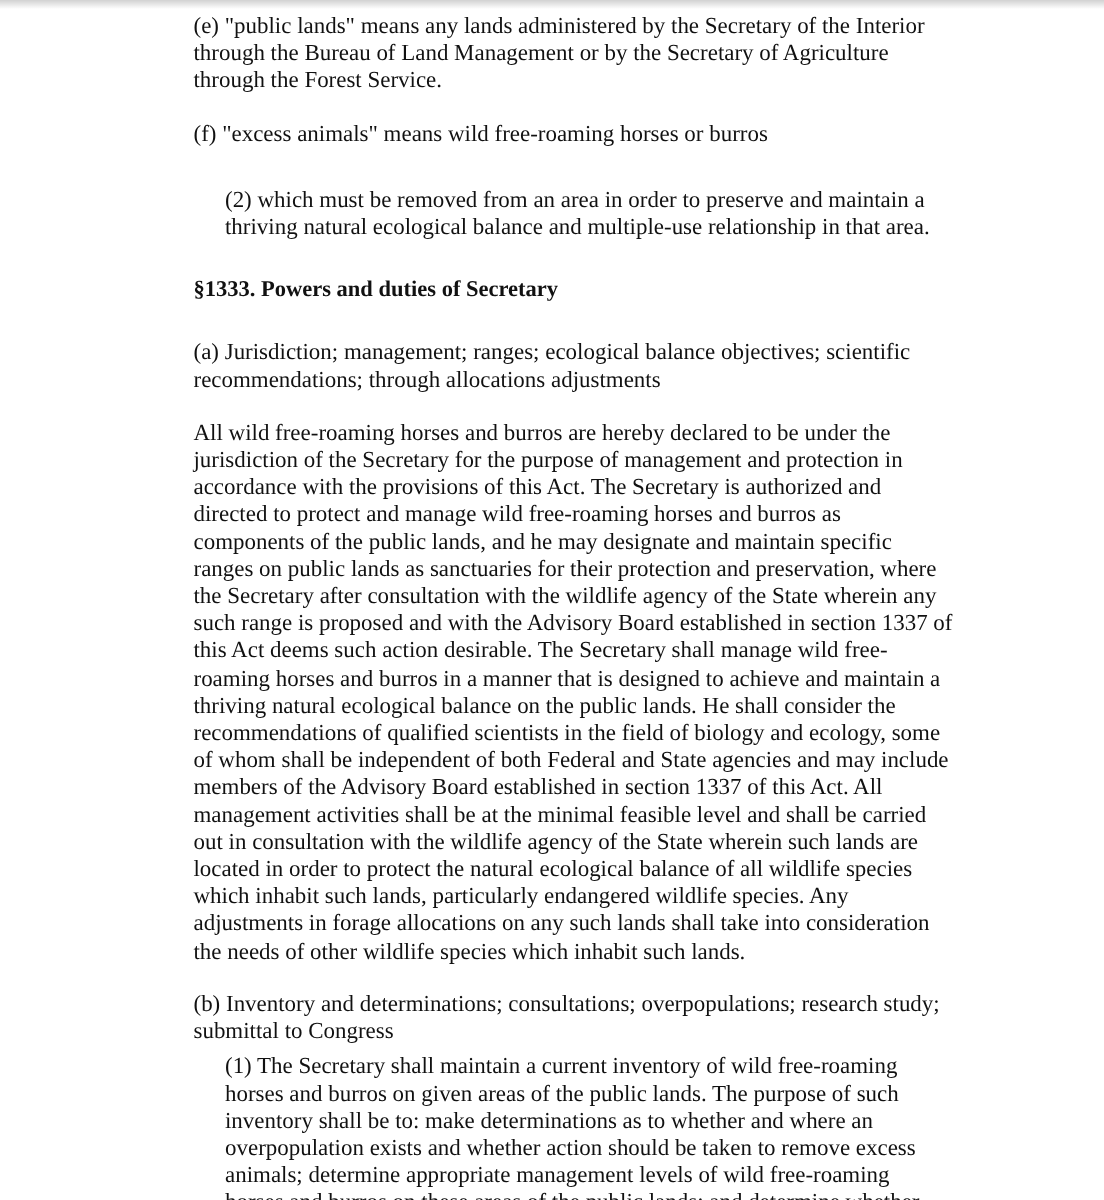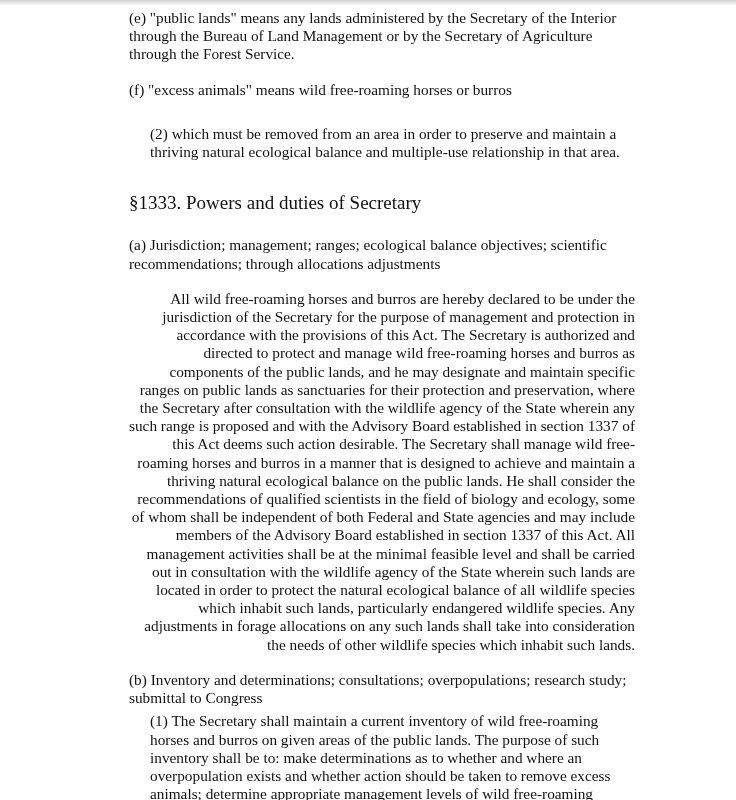--- a/index.html
+++ b/index.html
@@ -28,28 +28,28 @@
     width: 506px;
     font-size: 15.3px;
     line-height: 18.2px;
   }
   p {
     margin: 0;
   }
   .p-e { margin-bottom: 17px; }
   .p-f { margin-bottom: 26px; }
   .p-1 { text-indent: 21px; margin-bottom: 4px; }
-  .p-2 { padding-left: 21px; margin-bottom: 33px; }
+  .p-2 { padding-left: 21px; margin-bottom: 23px; }
   .heading {
-    font-weight: normal;
-    font-size: 19px;
+    font-weight: bold;
+    font-size: 15px;
     margin-bottom: 24px;
   }
   .p-a { margin-bottom: 17px; }
-  .p-main { margin-bottom: 17px; text-align: right; }
+  .p-main { margin-bottom: 17px; }
   .p-b { margin-bottom: 5px; }
   .p-b1 { padding-left: 21px; }
 </style>
 </head>
 <body>
 
 <div class="top-shadow"></div>
 
 <div class="page">
 

